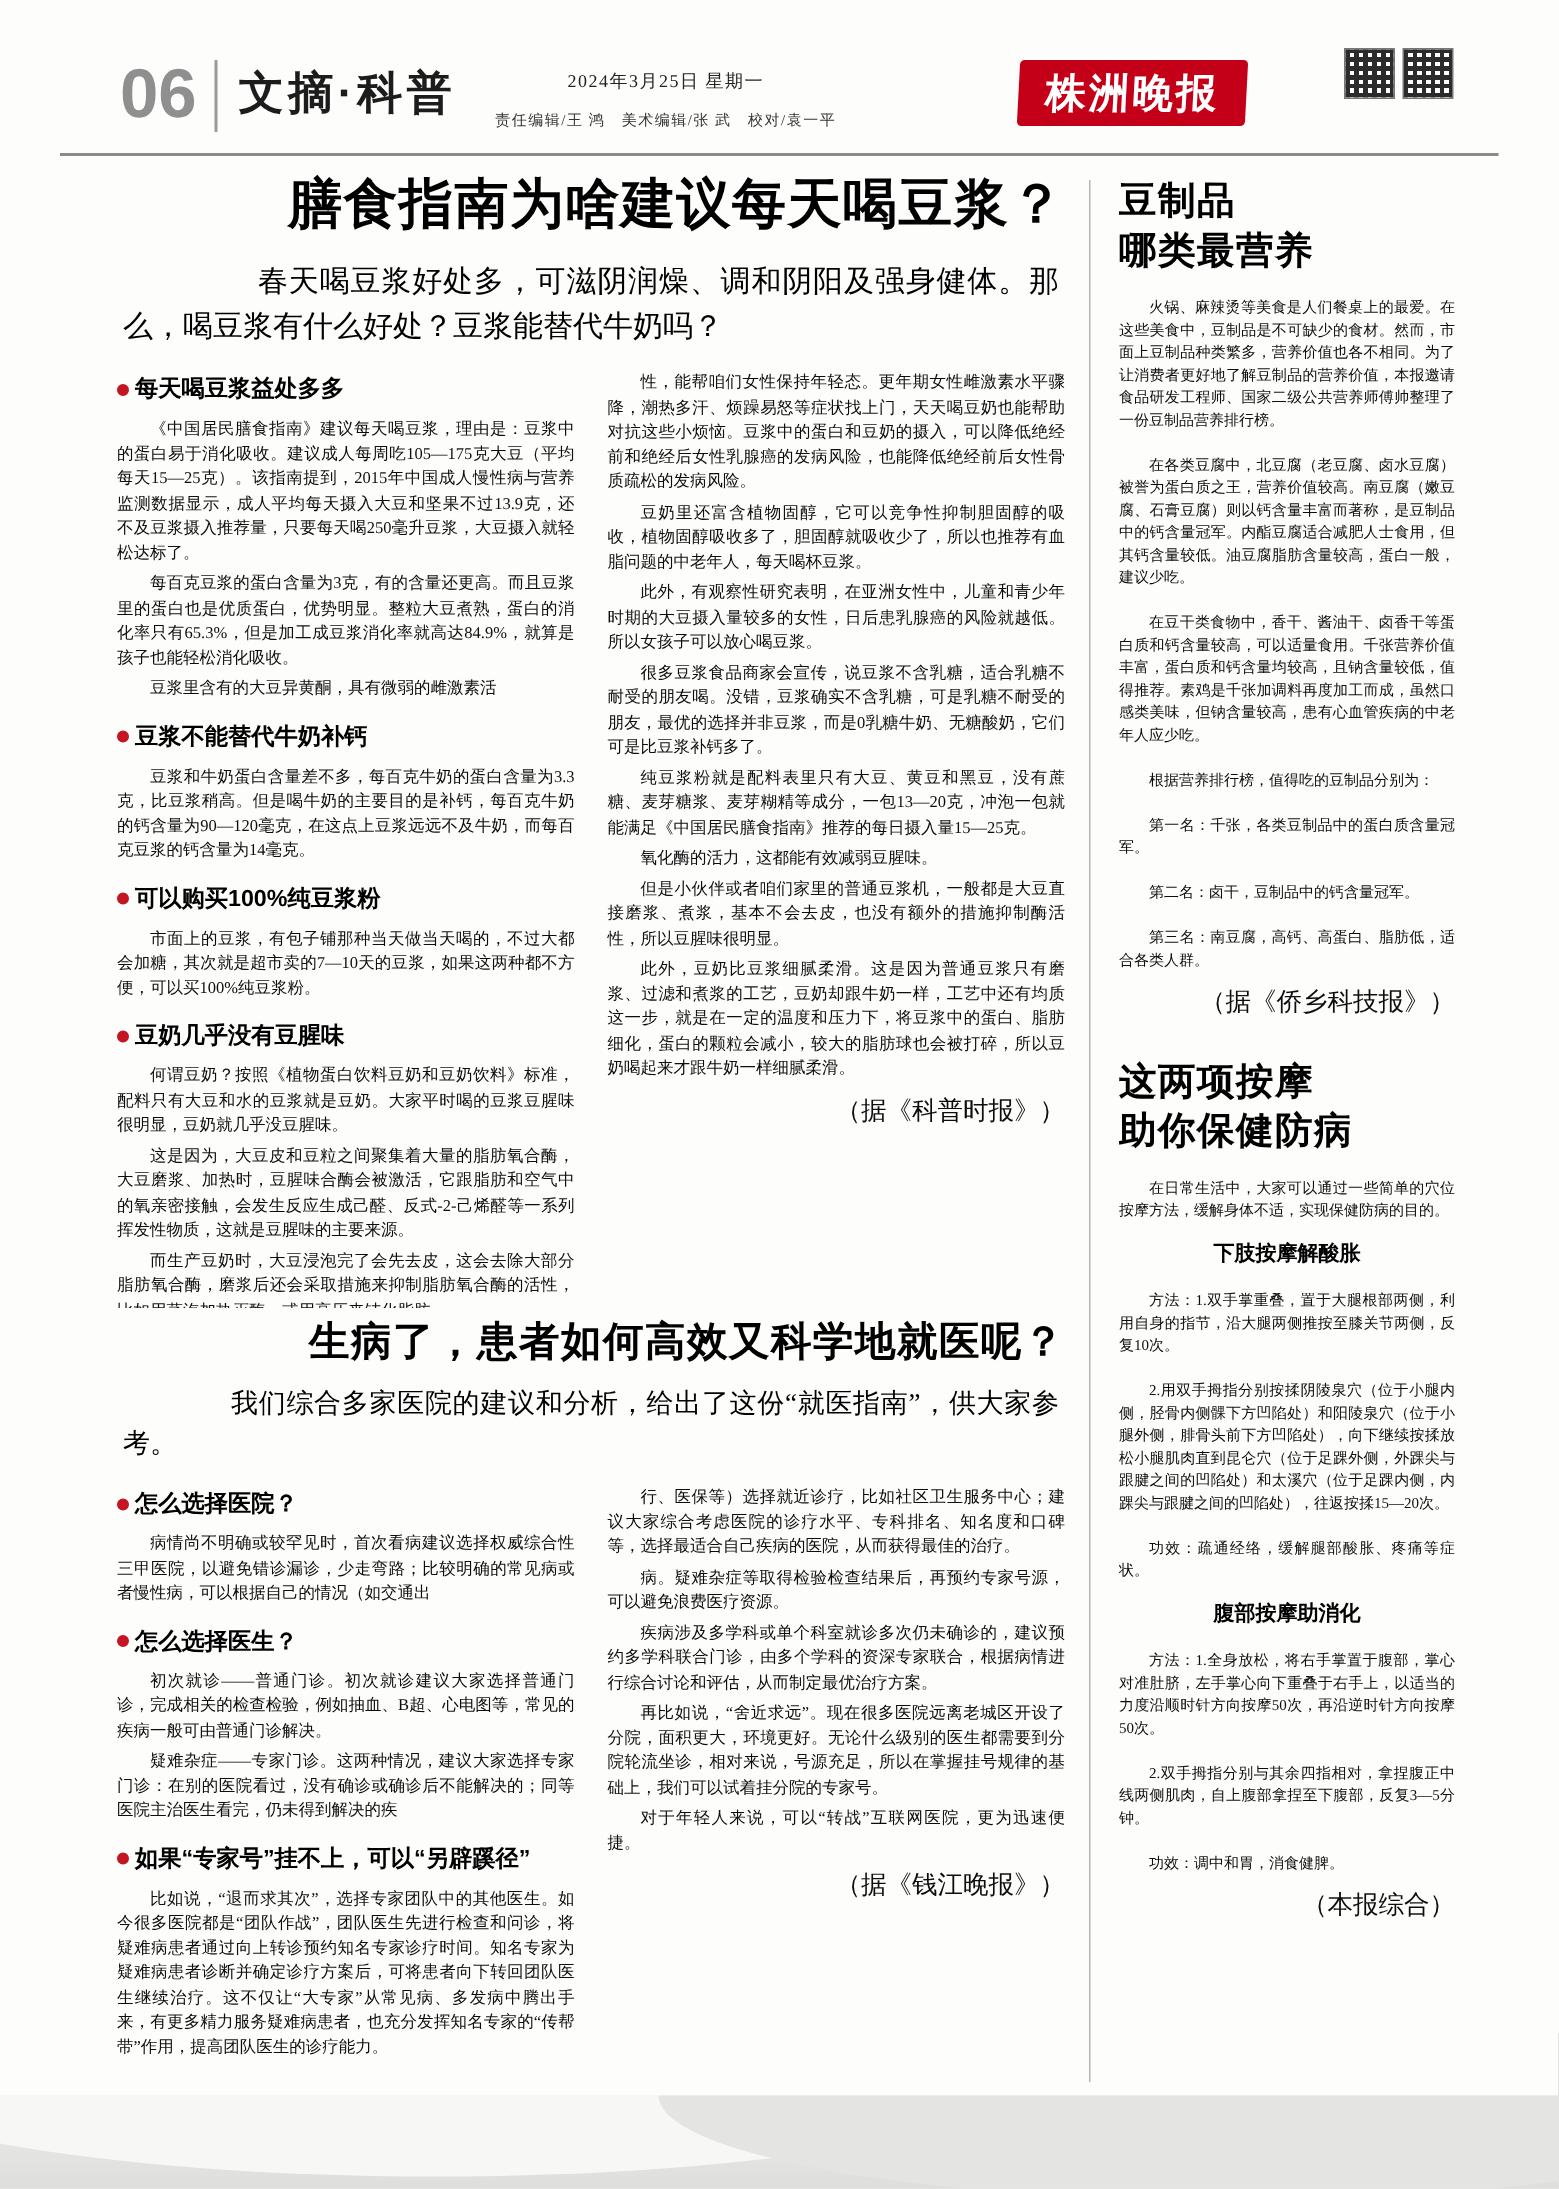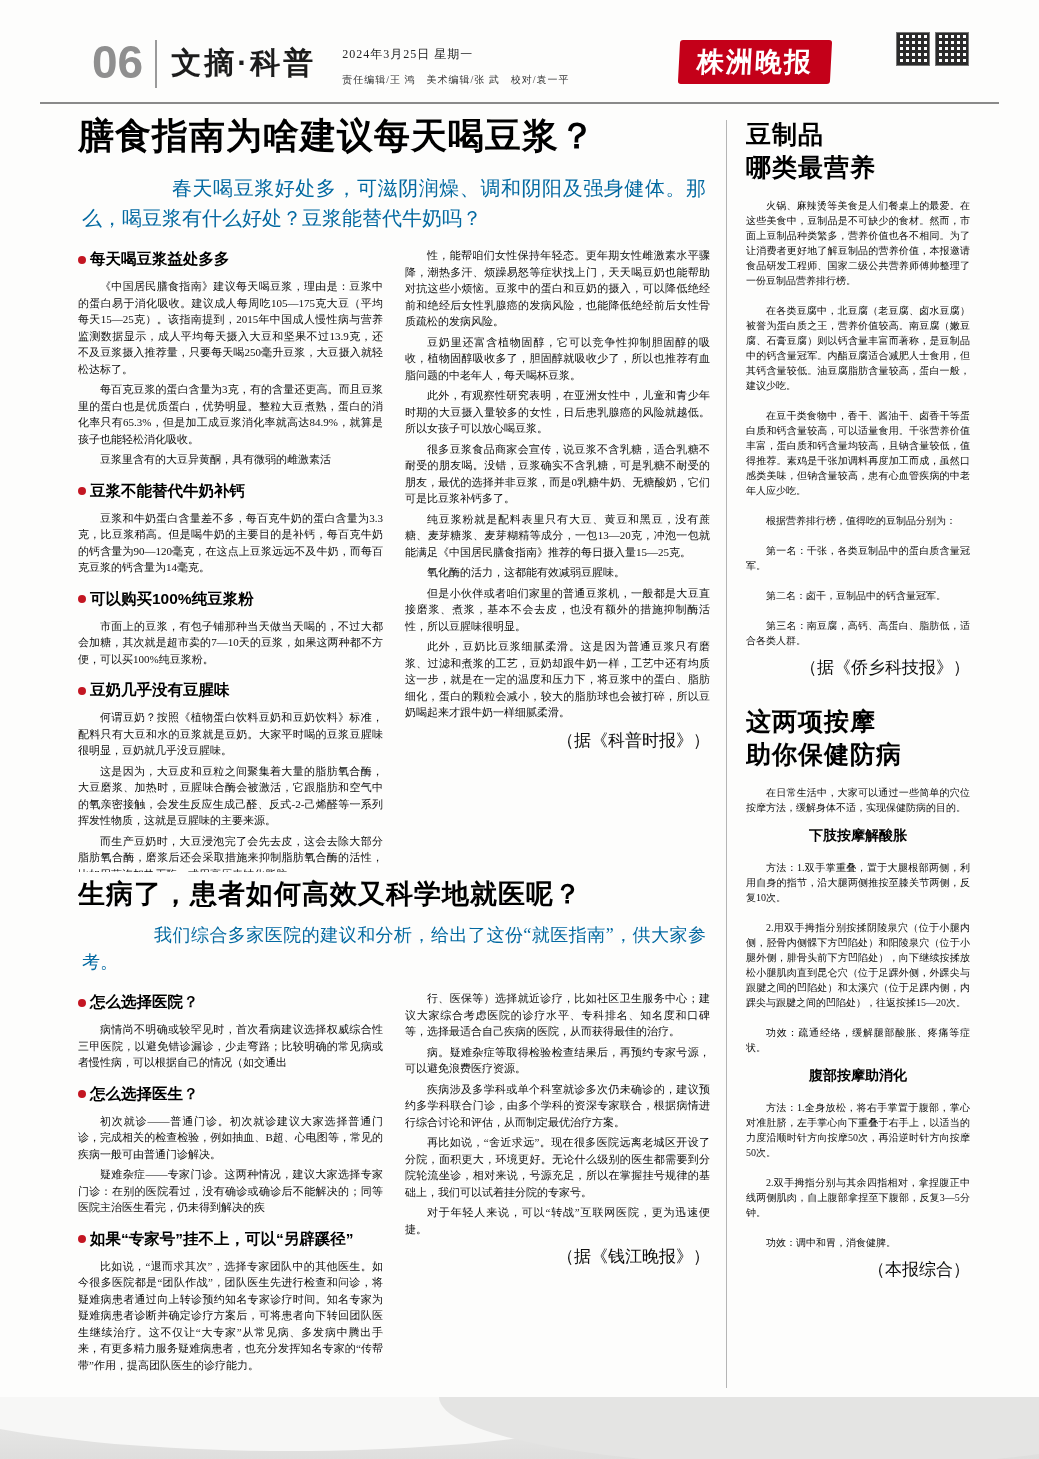--- a/index.html
+++ b/index.html
@@ -3,21 +3,21 @@
 <meta charset="utf-8">
 <style>
   * { margin:0; padding:0; box-sizing:border-box; }
   html,body { background:#cfcfcf; }
   .page {
     position:relative; width:1039px; height:1459px; margin:0 auto;
     background:#fdfdfc; overflow:hidden;
     font-family:"Liberation Serif","DejaVu Serif",serif; color:#111;
   }
   
-  .header { position:absolute; left:92px; top:32px; right:70px; height:66px; }
+  .header { position:absolute; left:80px; top:32px; right:70px; height:66px;text-align:center; }
   .pageno {
     font-family:"Liberation Sans","DejaVu Sans",sans-serif;
     font-size:46px; font-weight:bold; color:#8f8f8f; line-height:60px; float:left;
   }
   .hdr-div { float:left; width:2px; height:48px; background:#9a9a9a; margin:8px 14px 0 12px; }
   .section-title {
     float:left; font-family:"Liberation Sans","DejaVu Sans",sans-serif;
     font-size:30px; font-weight:bold; color:#1c1c1c; letter-spacing:3px; line-height:62px;
   }
   .hdr-meta { float:left; margin-left:26px; padding-top:14px; }
@@ -41,25 +41,25 @@
 
   
   .art1 { position:absolute; left:78px; top:112px; width:632px; height:760px; overflow:hidden; }
   .art2 { position:absolute; left:78px; top:876px; width:632px; height:516px; overflow:hidden; }
   .v-rule { position:absolute; left:726px; top:120px; width:1px; height:1268px; background:#b5b5b5; }
   .sidebar { position:absolute; left:746px; top:118px; width:224px; height:1272px; overflow:hidden; }
 
   
   .art-title {
     font-family:"Liberation Sans","DejaVu Sans",sans-serif;
-    font-size:36px; font-weight:900; text-align:left; color:#000; letter-spacing:1px;
+    font-size:36px; font-weight:900; text-align:right; color:#000; letter-spacing:1px;
   }
   .art-title.small { font-size:27px; }
   .art-intro {
-    font-size:20px; line-height:1.5; color:#0369a1; text-indent:4.5em;
+    font-size:20px; line-height:1.5; color:#000000; text-indent:4.5em;
     margin:12px 4px 14px; text-align:justify;
   }
   .art2 .art-intro { font-size:18px; text-indent:4em; margin-top:10px; }
   .cols { display:flex; gap:22px; }
   .col { flex:1 1 0; min-width:0; }
   .para { font-size:11px; line-height:1.5; text-align:justify; text-indent:2em; margin-bottom:4px; color:#0d0d0d; }
   .sec-heading {
     display:flex; align-items:center; gap:4px;
     font-family:"Liberation Sans","DejaVu Sans",sans-serif;
     font-size:15.5px; font-weight:bold; color:#000; margin:13px 0 8px;

